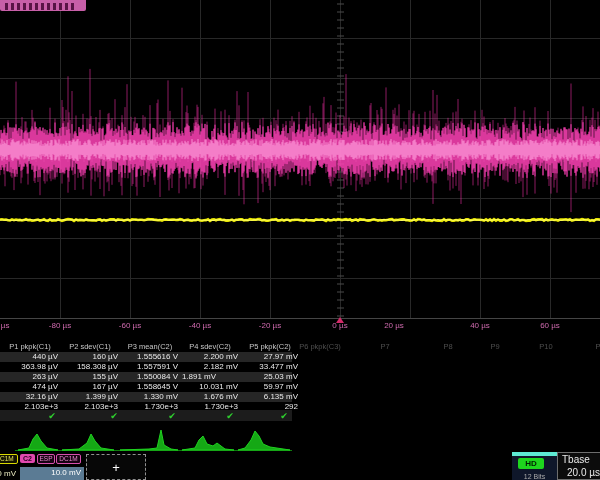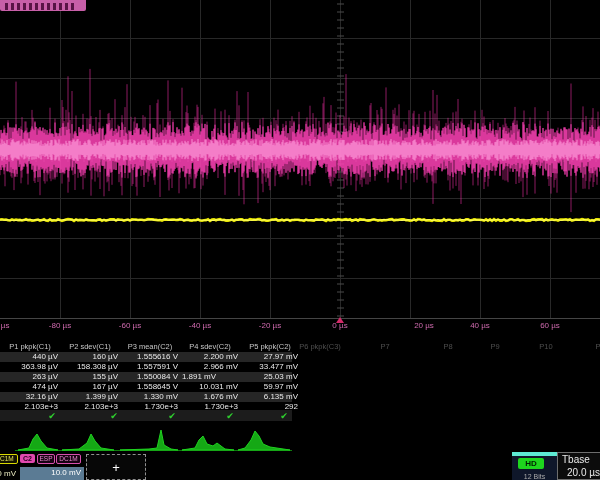--- a/index.html
+++ b/index.html
@@ -189,21 +189,21 @@
 
   <div class="trace-label"></div>
 
   <div id="time-axis">
       <div class="t-label" style="left: -4px;">-100 µs</div>
       <div class="t-label" style="left: 60px;">-80 µs</div>
       <div class="t-label" style="left: 130px;">-60 µs</div>
       <div class="t-label" style="left: 200px;">-40 µs</div>
       <div class="t-label" style="left: 270px;">-20 µs</div>
       <div class="t-label" style="left: 340px;">0 µs</div>
-      <div class="t-label" style="left: 424px;">20 µs</div>
+      <div class="t-label" style="left: 394px;">20 µs</div>
       <div class="t-label" style="left: 480px; text-align: right;">40 µs</div>
       <div class="t-label" style="left: 550px;">60 µs</div>
     </div>
   <div id="trig-marker" class="trig-marker" style="left: 340px;"></div>
 
   <div id="mtable">
       <div class="m-header-row">
         <div class="m-head" style="left: 0px;">P1 pkpk(C1)</div>
         <div class="m-head" style="left: 60px;">P2 sdev(C1)</div>
         <div class="m-head" style="left: 120px;">P3 mean(C2)</div>
@@ -221,21 +221,21 @@
         <div class="m-cell" style="left: 0px;">440 µV</div>
         <div class="m-cell" style="left: 60px;">160 µV</div>
         <div class="m-cell" style="left: 120px;">1.555616 V</div>
         <div class="m-cell" style="left: 180px;">2.200 mV</div>
         <div class="m-cell" style="left: 240px;">27.97 mV</div>
       </div>
       <div class="m-row" style="top: 362px;">
         <div class="m-cell" style="left: 0px;">363.98 µV</div>
         <div class="m-cell" style="left: 60px;">158.308 µV</div>
         <div class="m-cell" style="left: 120px;">1.557591 V</div>
-        <div class="m-cell" style="left: 180px;">2.966 mV</div>
+        <div class="m-cell" style="left: 180px;">2.182 mV</div>
         <div class="m-cell" style="left: 240px;">33.477 mV</div>
       </div>
       <div class="m-row" style="top: 372px;">
         <div class="stripe"></div>
         <div class="m-cell" style="left: 0px;">263 µV</div>
         <div class="m-cell" style="left: 60px;">155 µV</div>
         <div class="m-cell" style="left: 120px;">1.550084 V</div>
         <div class="m-cell" style="left: 170px; text-align: center;">1.891 mV</div>
         <div class="m-cell" style="left: 240px;">25.03 mV</div>
       </div>

